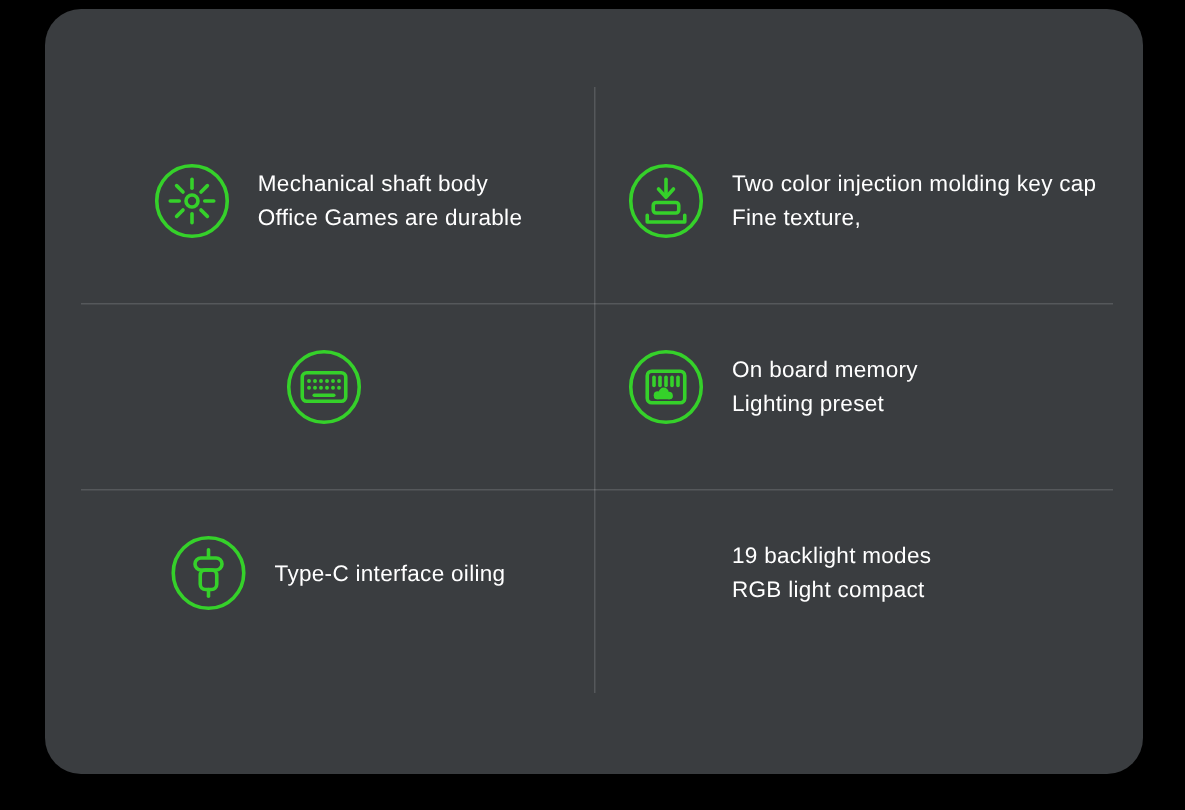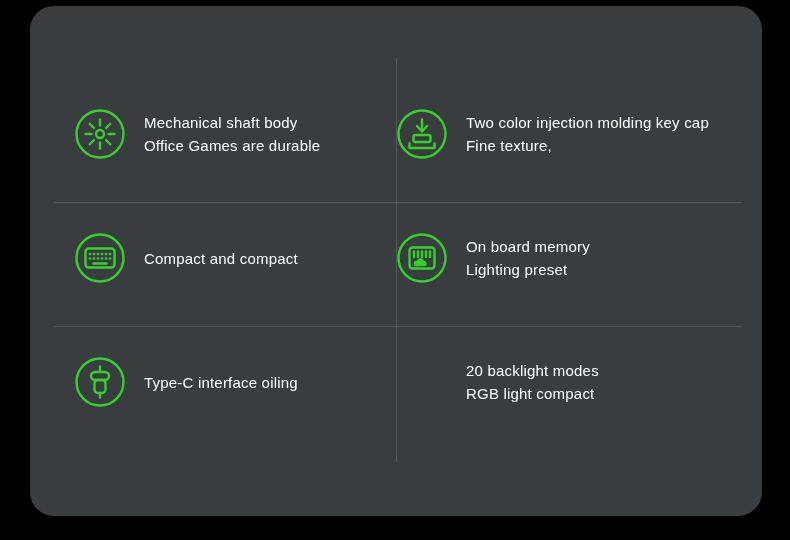--- a/index.html
+++ b/index.html
@@ -2,22 +2,22 @@
 <html><head>
 <meta charset="utf-8">
 <style>
   html,body{margin:0;padding:0;background:#000;width:790px;height:540px;overflow:hidden;
     font-family:"Liberation Sans",sans-serif;}
   .stage{position:relative;width:790px;height:540px;background:#000;}
   .panel{position:absolute;left:30px;top:6px;width:732px;height:510px;background:#3a3d40;
     border-radius:24px;box-sizing:border-box;padding-top:66px;}
   .grid-row{display:flex;height:124px;}
   .cell{width:366px;box-sizing:border-box;display:flex;align-items:center;gap:18px;}
-  .cell.left{padding-left:44px;}
-  .cell.right{}
+  .cell.left{padding-left:24px;justify-content:center;}
+  .cell.right{padding-left:22px;}
   .icon-wrap{flex:0 0 52px;width:52px;height:52px;}
   .icon-wrap svg{display:block;width:52px;height:52px;}
   .txt{color:#ffffff;font-size:15px;line-height:23px;letter-spacing:.2px;}
   .txt div{white-space:nowrap;}
   .divider-v{position:absolute;left:50%;top:52px;height:404px;width:1px;
     background:rgba(255,255,255,0.14);}
   .divider-h{position:absolute;left:24px;right:20px;height:1px;background:rgba(255,255,255,0.14);}
   .divider-h.h1{top:196px;}
   .divider-h.h2{top:320px;}
   .rgb-wheel{width:52px;height:52px;border-radius:50%;position:relative;
@@ -90,21 +90,20 @@
             <line class="dot-ic" x1="16" y1="26.5" x2="16" y2="26.5"></line>
             <line class="dot-ic" x1="20" y1="26.5" x2="20" y2="26.5"></line>
             <line class="dot-ic" x1="24" y1="26.5" x2="24" y2="26.5"></line>
             <line class="dot-ic" x1="28" y1="26.5" x2="28" y2="26.5"></line>
             <line class="dot-ic" x1="32" y1="26.5" x2="32" y2="26.5"></line>
             <line class="dot-ic" x1="36" y1="26.5" x2="36" y2="26.5"></line>
             <line class="stroke-ic" x1="19.5" y1="31.5" x2="32.5" y2="31.5"></line>
           </svg>
         </span>
         <span class="txt">
-          <div>Compact and compact</div>
         </span>
       </div>
       <div class="cell right">
         <span class="icon-wrap">
           <svg viewBox="0 0 52 52">
             <circle class="stroke-ic" cx="26" cy="26" r="23.5"></circle>
             <rect class="stroke-ic" x="13.5" y="15.5" width="25" height="21" rx="3"></rect>
             <line class="stroke-ic" x1="18" y1="19.5" x2="18" y2="25"></line>
             <line class="stroke-ic" x1="22" y1="19.5" x2="22" y2="25"></line>
             <line class="stroke-ic" x1="26" y1="19.5" x2="26" y2="25"></line>
@@ -136,20 +135,20 @@
         </span>
         <span class="txt">
           <div>Type-C interface oiling</div>
         </span>
       </div>
       <div class="cell right">
         <span class="icon-wrap">
           <span class="rgb-wheel"></span>
         </span>
         <span class="txt">
-          <div>20 backlight modes</div>
+          <div>19 backlight modes</div>
           <div>RGB light compact</div>
         </span>
       </div>
     </div>
 
   </div>
 </div>
 
 </body></html>

